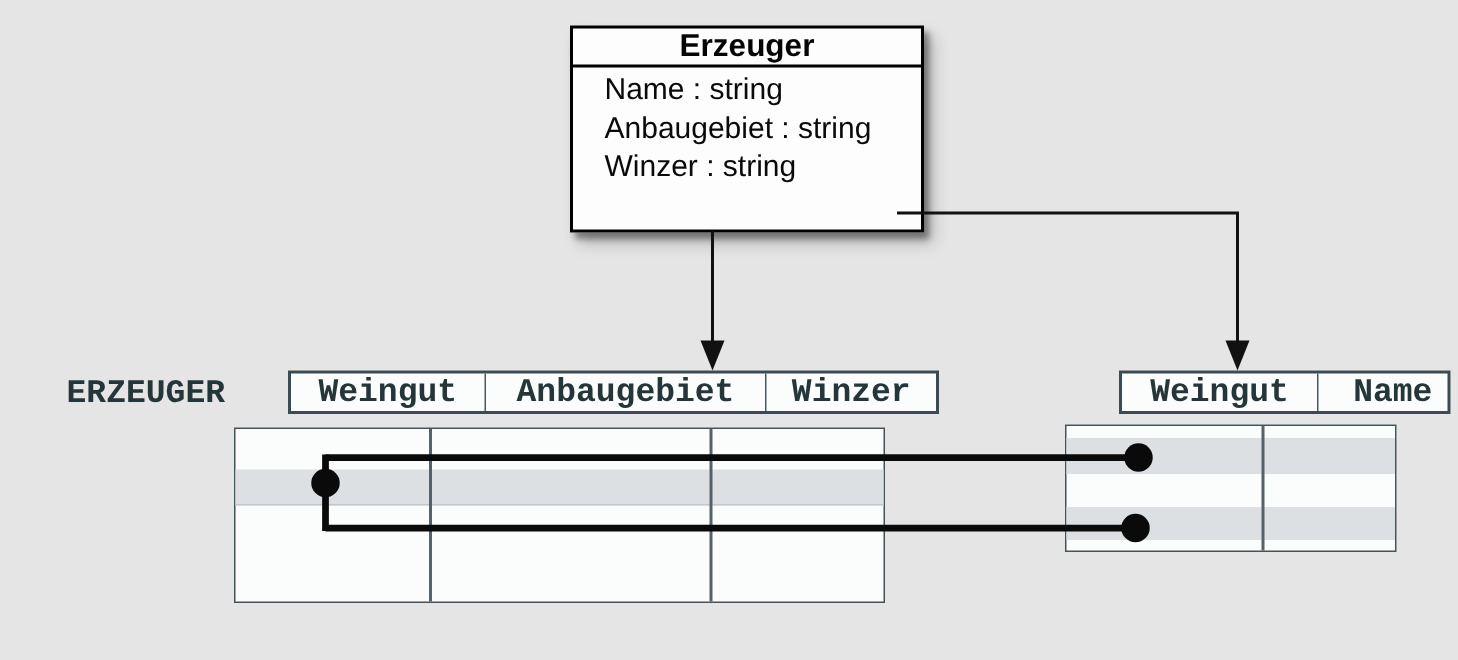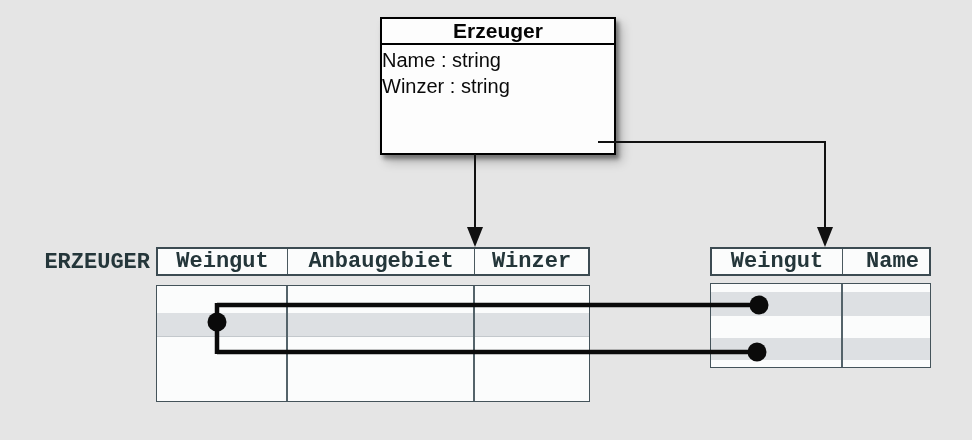--- a/index.html
+++ b/index.html
@@ -25,21 +25,21 @@
     box-sizing:border-box;
     height:26px;
     border-bottom:2.5px solid #000;
     text-align:center;
     font-weight:bold;
     font-size:21px;
     line-height:24px;
     color:#050505;
   }
   .class-attrs{
-    padding:3px 0 0 0;
+    padding:3px 0 0 21px;
   }
   .class-attr{
     font-size:20px;
     line-height:25.5px;
     color:#0a0a0a;
     white-space:nowrap;
   }
 
   
   .tbl-label{
@@ -52,20 +52,21 @@
     text-align:right;
     white-space:nowrap;
   }
   .tbl-header{
     position:absolute;
     box-sizing:border-box;
     height:29px;
     border:2px solid #3c4b52;
     background:#fbfcfc;
     display:flex;
+    margin-left:36px;
   }
   .hcell{
     box-sizing:border-box;
     text-align:center;
     font-family:"Liberation Mono", monospace;
     font-weight:bold;
     font-size:22px;
     line-height:25px;
     color:#24363a;
     overflow:hidden;
@@ -96,20 +97,21 @@
 </style>
 </head>
 <body>
 
 <div id="canvas">
 
   <div class="class-box">
     <div class="class-title">Erzeuger</div>
     <div class="class-attrs">
       <div class="class-attr">Name : string</div>
+      <div class="class-attr">Anbaugebiet : string</div>
       <div class="class-attr">Winzer : string</div>
     </div>
   </div>
 
   <div class="tbl-label" style="left:28px;top:248px;width:122px;">ERZEUGER</div>
 
   <div class="tbl-header" style="left:156px;top:247px;width:434px;">
     <div class="hcell" style="width:129px;">Weingut</div>
     <div class="hcell" style="width:187px;">Anbaugebiet</div>
     <div class="hcell" style="flex:1;">Winzer</div>

